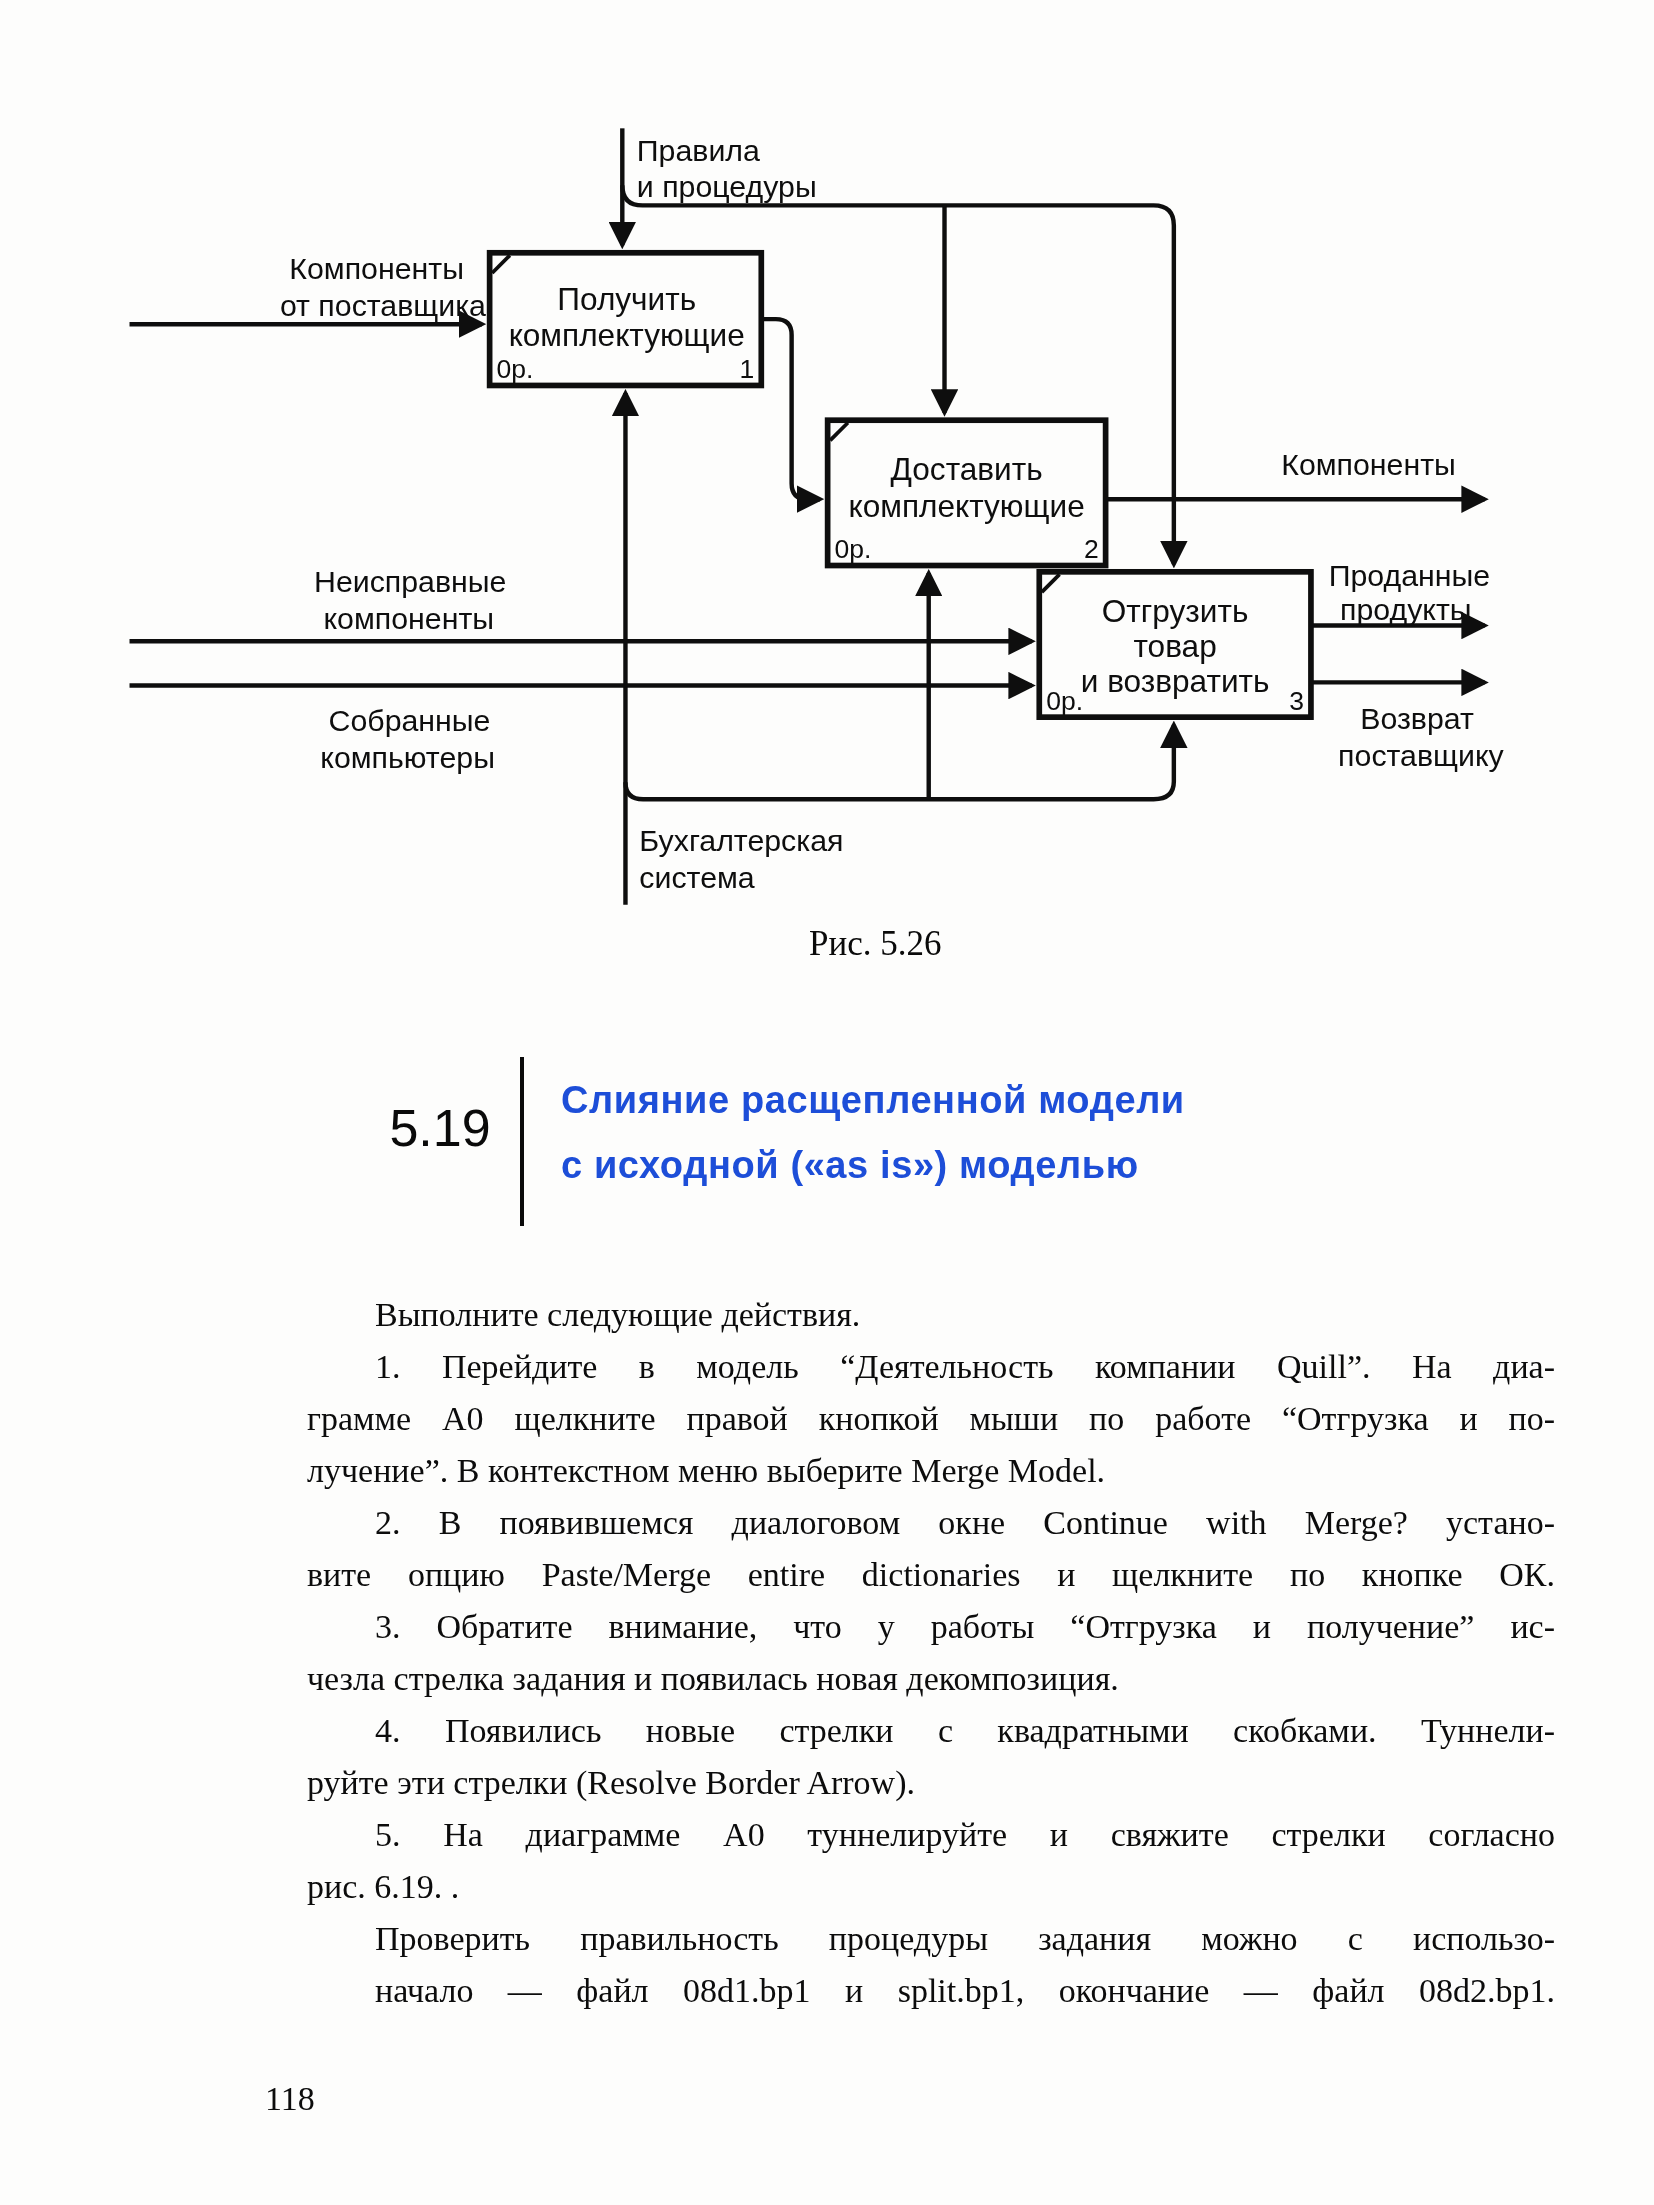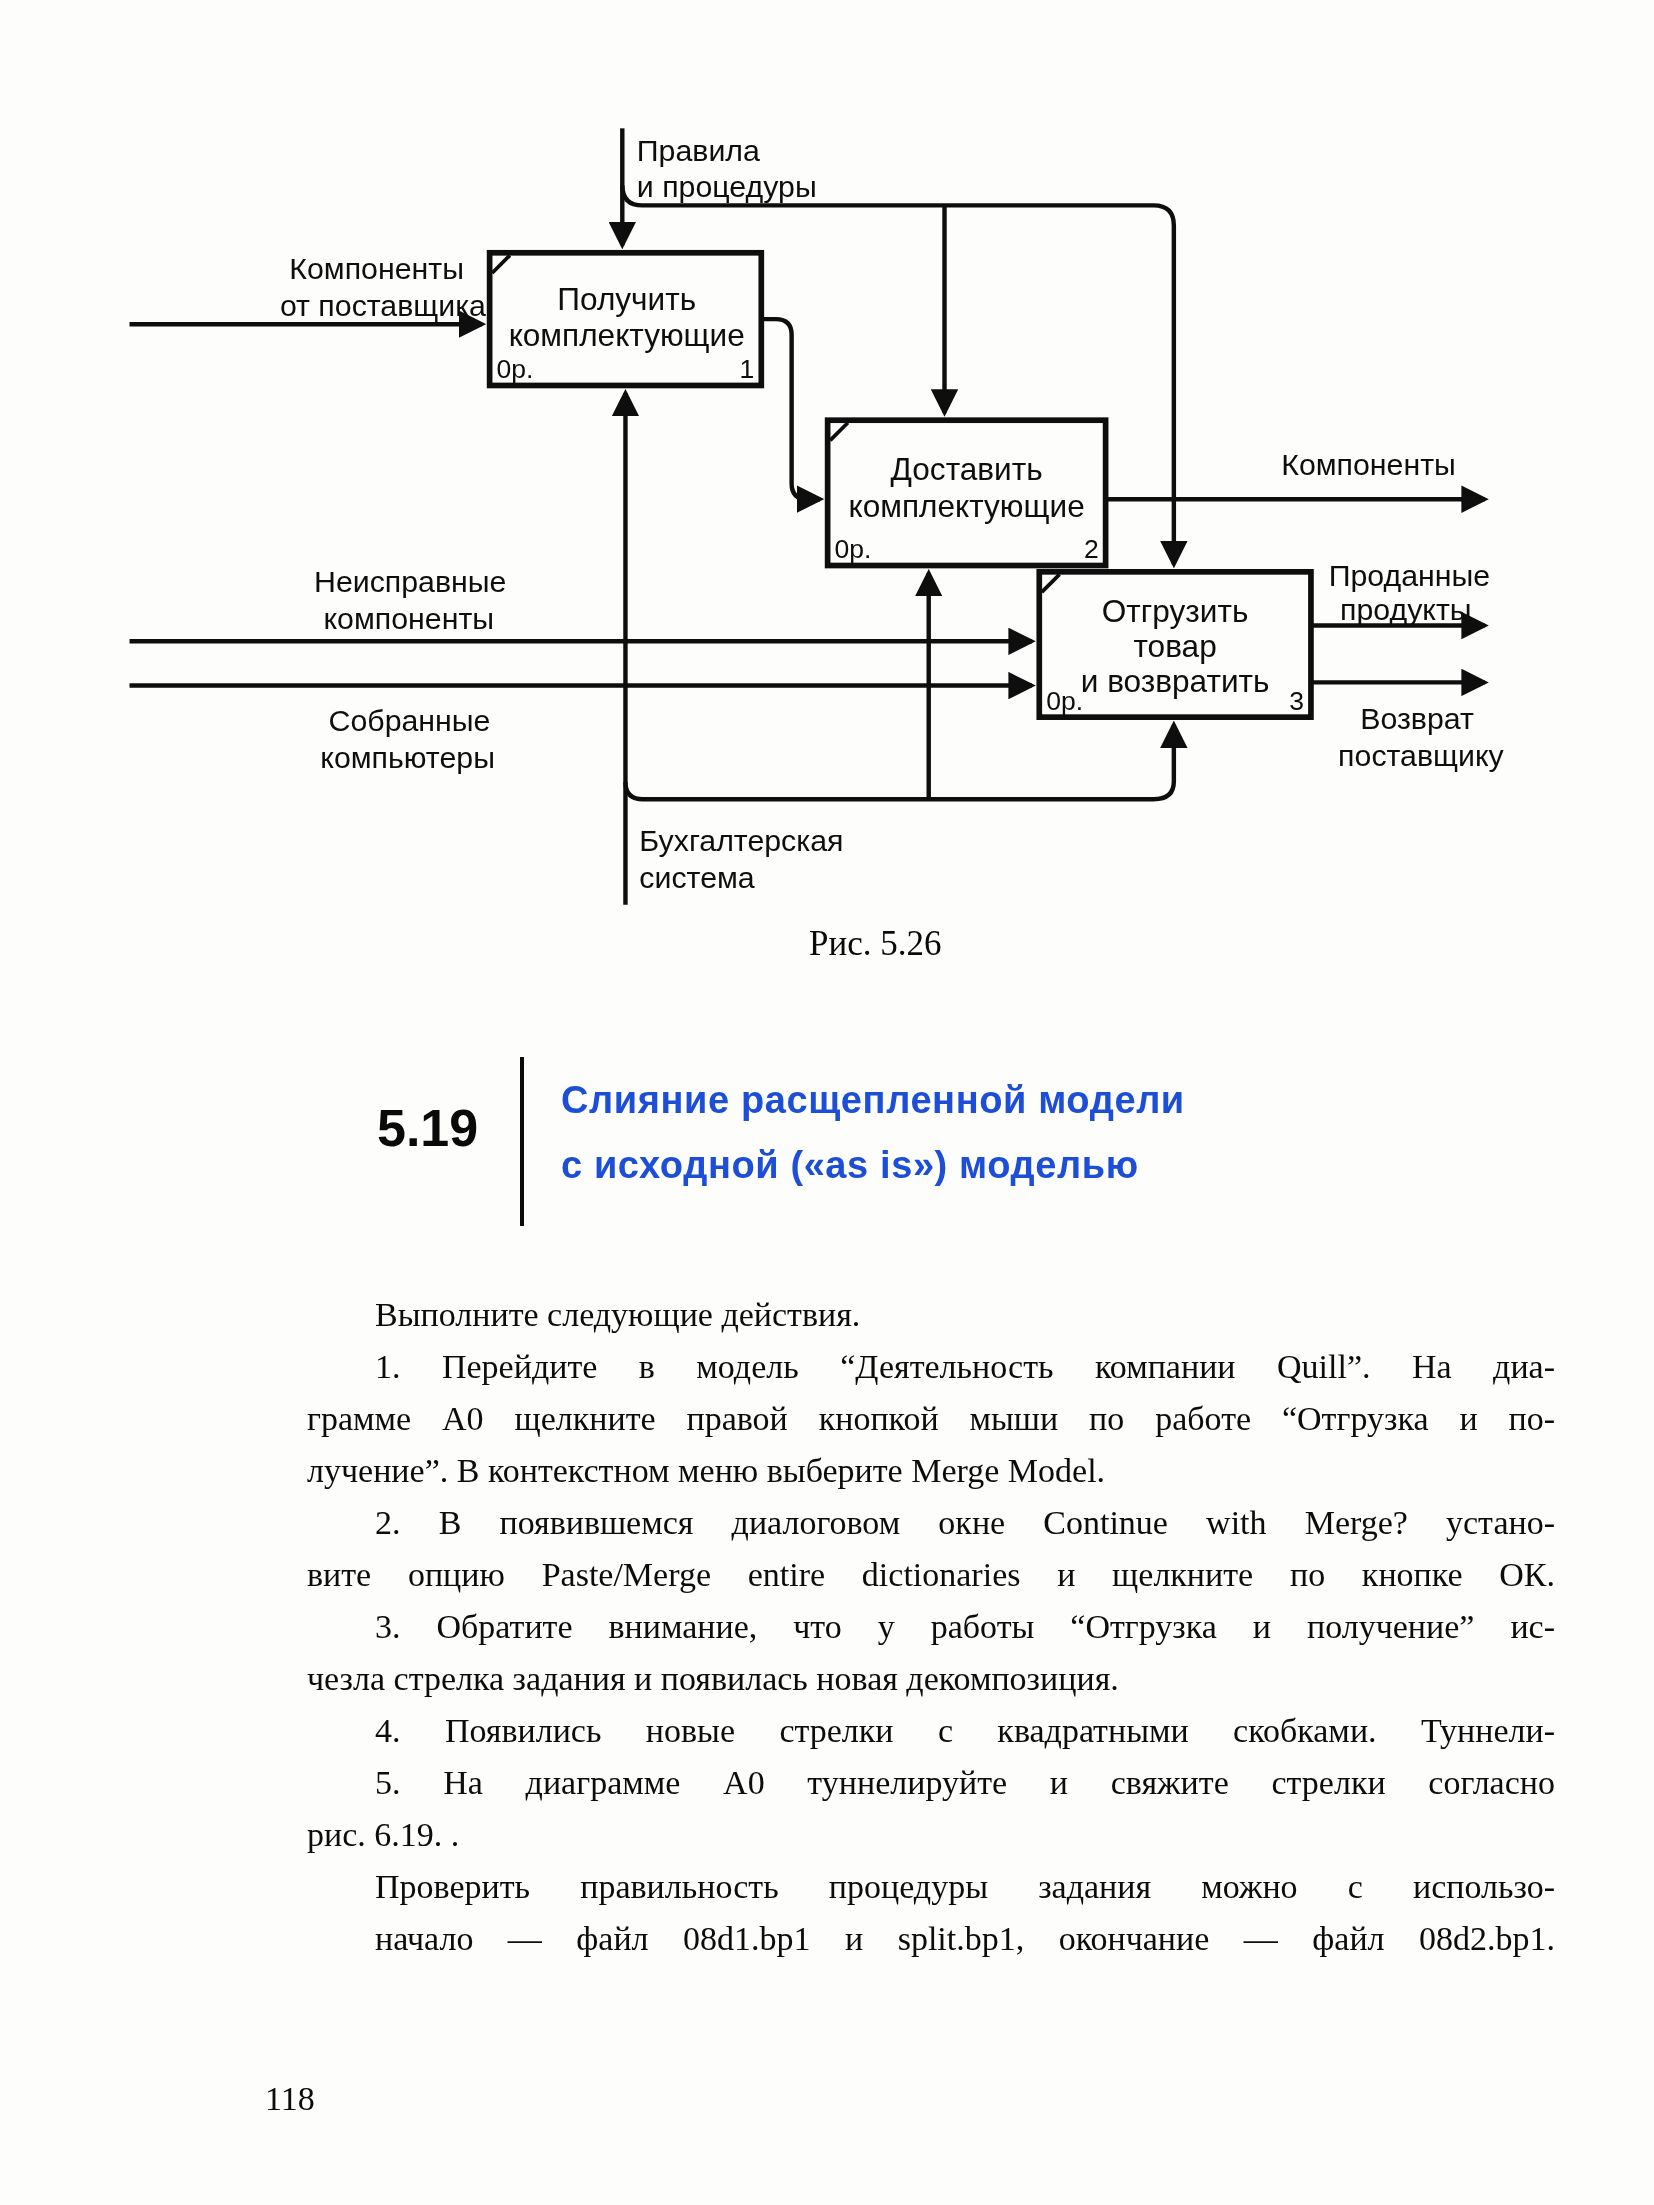--- a/index.html
+++ b/index.html
@@ -15,23 +15,23 @@
   .dlabel{font-family:"Liberation Sans",sans-serif;font-size:48px;}
   .boxtitle{font-family:"Liberation Sans",sans-serif;font-size:50px;}
   .boxmeta{font-family:"Liberation Sans",sans-serif;font-size:42px;}
   .fig-caption{
     position:absolute;left:809px;top:924px;
     font-family:"Liberation Serif",serif;
     font-weight:normal;font-size:35px;color:#0a0a0a;
   }
   .sec-num{
     position:absolute;left:377px;top:1098px;width:126px;
-    text-align:left;
+    text-align:center;
     font-family:"Liberation Sans",sans-serif;
-    font-weight:bold;font-size:52px;color:#0a0a0a;
+    font-weight:normal;font-size:52px;color:#0a0a0a;
   }
   .sec-rule{
     position:absolute;left:520px;top:1057px;width:3.8px;height:169px;
     background:#0a0a0a;
   }
   .sec-title{
     position:absolute;left:561px;top:1068px;width:1024px;
     font-family:"Liberation Sans",sans-serif;
     font-weight:bold;font-size:38px;line-height:65px;
     letter-spacing:0.6px;color:#1d4ed8;
@@ -151,20 +151,21 @@
   <div class="body-text" id="body-text">
       <div class="bline ind">Выполните следующие действия.</div>
       <div class="bline j ind">1. Перейдите в модель “Деятельность компании Quill”. На диа-</div>
       <div class="bline j">грамме А0 щелкните правой кнопкой мыши по работе “Отгрузка и по-</div>
       <div class="bline">лучение”. В контекстном меню выберите Merge Model.</div>
       <div class="bline j ind">2. В появившемся диалоговом окне Continue with Merge? устано-</div>
       <div class="bline j">вите опцию Paste/Merge entire dictionaries и щелкните по кнопке ОК.</div>
       <div class="bline j ind">3. Обратите внимание, что у работы “Отгрузка и получение” ис-</div>
       <div class="bline">чезла стрелка задания и появилась новая декомпозиция.</div>
       <div class="bline j ind">4. Появились новые стрелки с квадратными скобками. Туннели-</div>
+      <div class="bline">руйте эти стрелки (Resolve Border Arrow).</div>
       <div class="bline j ind">5. На диаграмме А0 туннелируйте и свяжите стрелки согласно</div>
       <div class="bline">рис. 6.19. .</div>
       <div class="bline j ind">Проверить правильность процедуры задания можно с использо-</div>
       <div class="bline j ind">начало — файл 08d1.bp1 и split.bp1, окончание — файл 08d2.bp1.</div>
     </div>
 
   <div class="page-num">118</div>
 
 </div>
 

